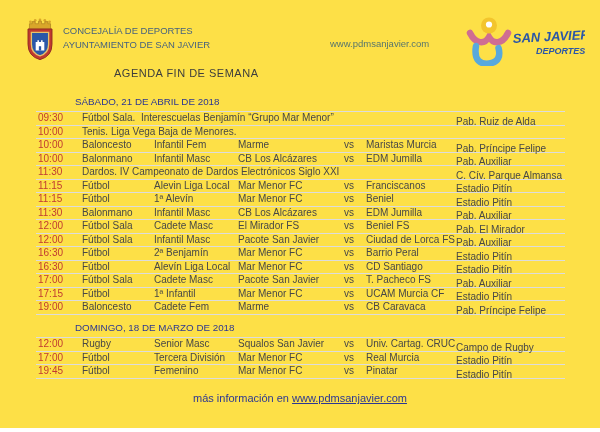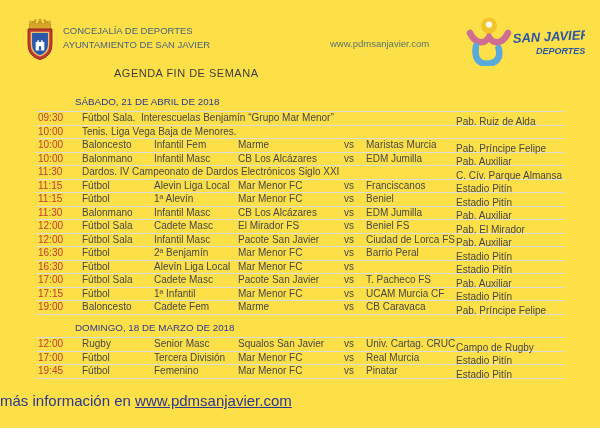--- a/index.html
+++ b/index.html
@@ -24,22 +24,22 @@
   .rows{border-bottom:1px solid #dcdcdc;}
   .trow{display:grid;grid-template-columns:46px 72px 84px 106px 22px 90px 1fr;
         align-items:center;height:12.5px;line-height:12.5px;font-size:10px;
         border-top:1px solid #dcdcdc;}
   .c{overflow:hidden;white-space:nowrap;}
   .time{color:#c13b31;padding-left:2px;}
   .desc{grid-column:2/7;white-space:pre;}
   .venue{grid-column:7;margin-top:7px;}
 
   
-  .footer{position:absolute;top:392px;left:0;width:600px;
-          font-size:15px;color:#2c3792;}
+  .footer{position:absolute;top:392px;left:0;width:600px;text-align:center;
+          font-size:11px;color:#2c3792;}
   .footer .link{text-decoration:underline;cursor:pointer;}
 </style>
 </head>
 <body>
 
 <div class="page">
 
   <div class="header">
 
     <svg class="crest" viewBox="0 0 48 50">
@@ -162,20 +162,21 @@
           <span class="c vs">vs</span>
           <span class="c away">Barrio Peral</span>
           <span class="c venue">Estadio Pitín</span>
         </div>
         <div class="trow">
           <span class="c time">16:30</span>
           <span class="c sport">Fútbol</span>
           <span class="c cat">Alevín Liga Local</span>
           <span class="c home">Mar Menor FC</span>
           <span class="c vs">vs</span>
+          <span class="c away">CD Santiago</span>
           <span class="c venue">Estadio Pitín</span>
         </div>
         <div class="trow">
           <span class="c time">17:00</span>
           <span class="c sport">Fútbol Sala</span>
           <span class="c cat">Cadete Masc</span>
           <span class="c home">Pacote San Javier</span>
           <span class="c vs">vs</span>
           <span class="c away">T. Pacheco FS</span>
           <span class="c venue">Pab. Auxiliar</span>

